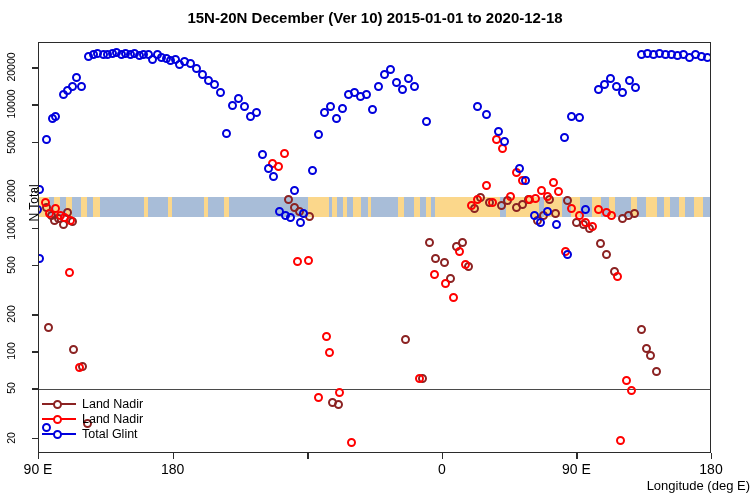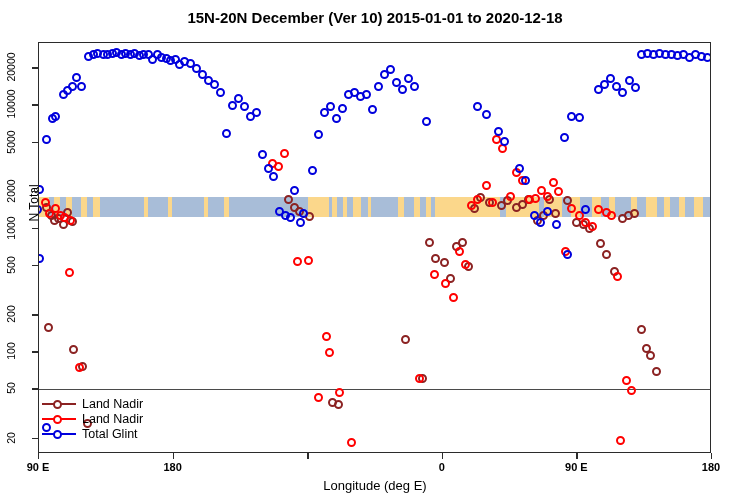--- a/index.html
+++ b/index.html
@@ -46,35 +46,35 @@
     left: -26px; top: 196px;
     width: 120px;
     transform: rotate(-90deg);
     transform-origin: center center;
     text-align: center;
     font-size: 12px; color: #000;
   }
 
   #x-axis-label {
     position: absolute; left: 0; top: 478px; width: 750px;
-    text-align: center; font-size: 13px; color: #000;
+    text-align: right; font-size: 13px; color: #000;
   }
   .ytick-wrap { position:absolute; left:0; width:38px; height:1px; }
   .ytick-txt {
     position:absolute; left:-9px; top:-20px; width:40px; height:40px;
     display:flex; align-items:center; justify-content:center;
     font-size:10.5px; color:#000;
     transform: rotate(-90deg);
   }
   .ytick-mark { position:absolute; right:0; top:0; width:6px; height:1.4px; background:#2b2b2b; }
 
   .xtick-mark { position:absolute; top:0; width:1.4px; height:6px; background:#2b2b2b; }
   .xtick-txt {
     position:absolute; top:8px; width:60px; margin-left:-30px;
-    text-align:center; font-size:11px; color:#000;font-weight:bold;
+    text-align:center; font-size:14px; color:#000;
   }
   #x-ticks { position:absolute; left:38px; top:453px; width:673px; height:26px; }
   #y-ticks { position:absolute; left:0px; top:42px; width:38px; height:411px; }
 
   #legend {
     position: absolute; left: 42px; top: 396px;
     font-size: 12px; color: #000;
   }
   .legend-row { display:flex; align-items:center; height: 15px; }
   .legend-sym { position:relative; width: 34px; height: 14px; margin-right: 6px; }

